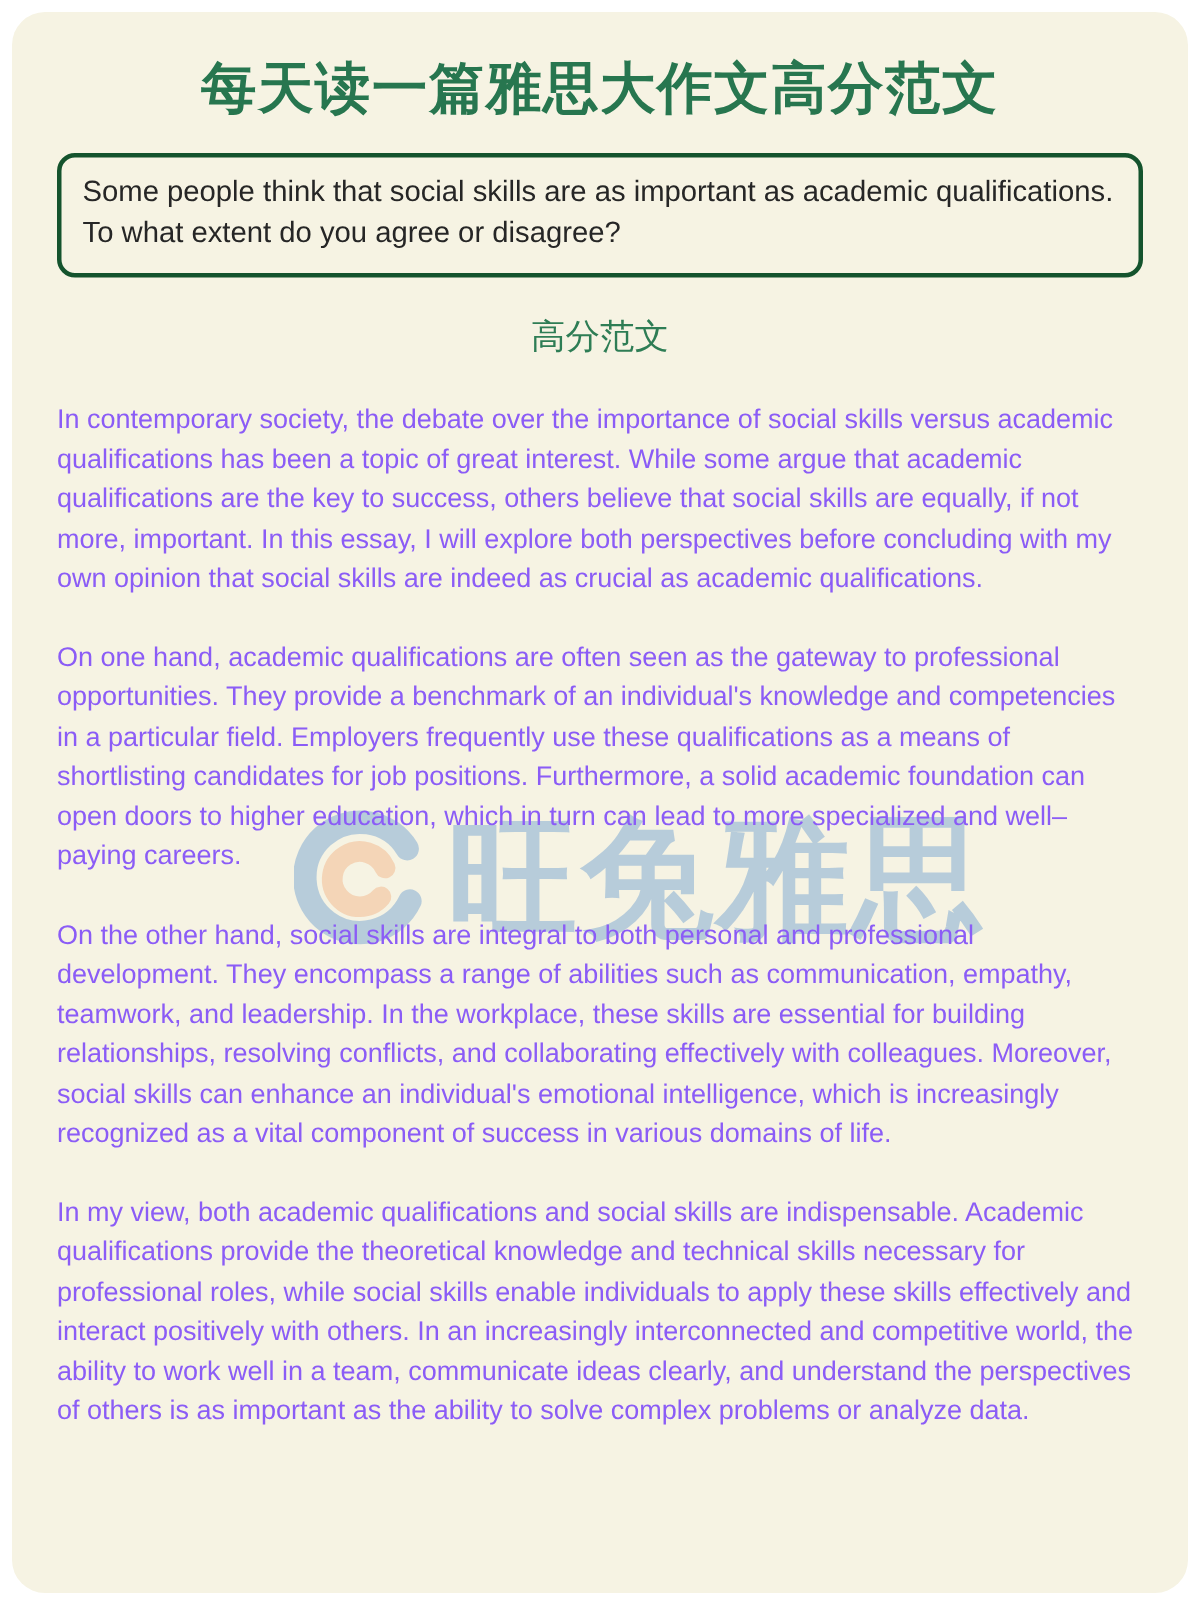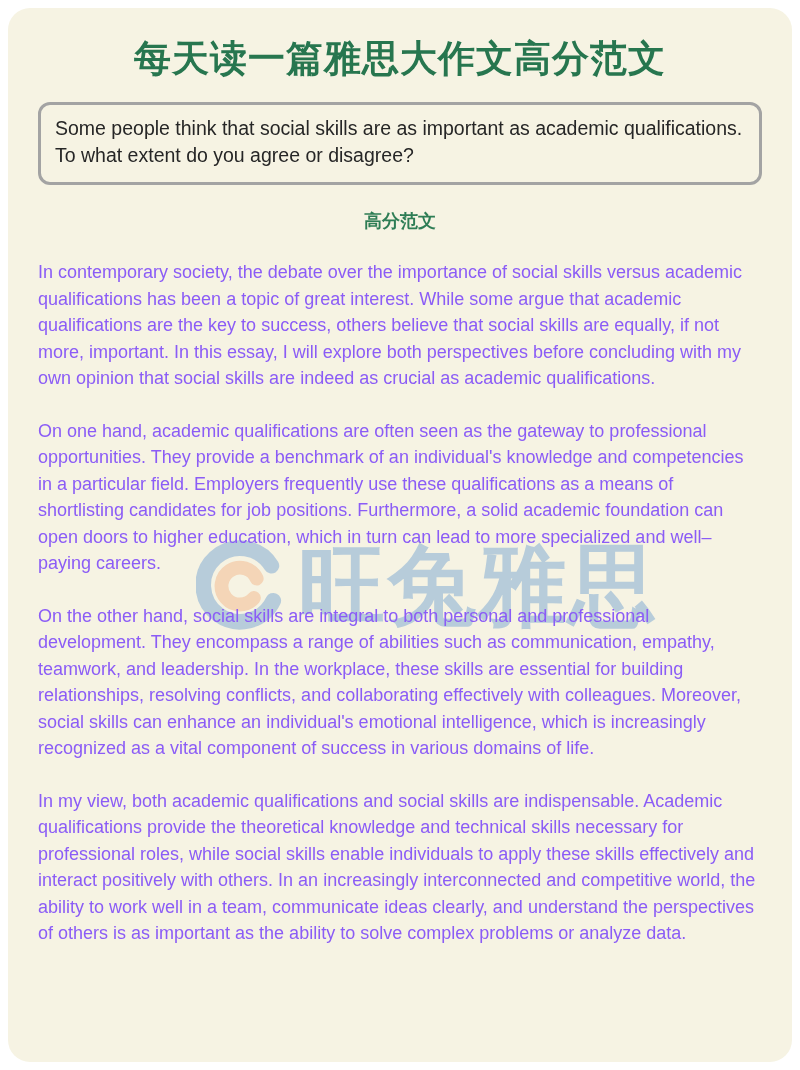--- a/index.html
+++ b/index.html
@@ -28,36 +28,36 @@
     text-align: center;
     font-size: 37px;
     font-weight: bold;
     letter-spacing: 1px;
     color: #27764f;
     position: relative;
     z-index: 2;
   }
   .prompt-box {
     margin-top: 18px;
-    border: 3px solid #a3a3a3;
+    border: 3px solid #14532d;
     border-radius: 12px;
     padding: 10px 14px 13px 14px;
     position: relative;
     z-index: 2;
   }
   .prompt-text {
     font-size: 19.5px;
     line-height: 27px;
     color: #262626;
   }
   .section-heading {
     margin-top: 24px;
     text-align: center;
-    font-size: 18px;
-    font-weight: bold;
+    font-size: 23px;
+    font-weight: normal;
     color: #2e7d55;
     position: relative;
     z-index: 2;
   }
   .para {
     margin-top: 26px;
     font-size: 18px;
     line-height: 26.5px;
     color: #8b5cf6;
     position: relative;

